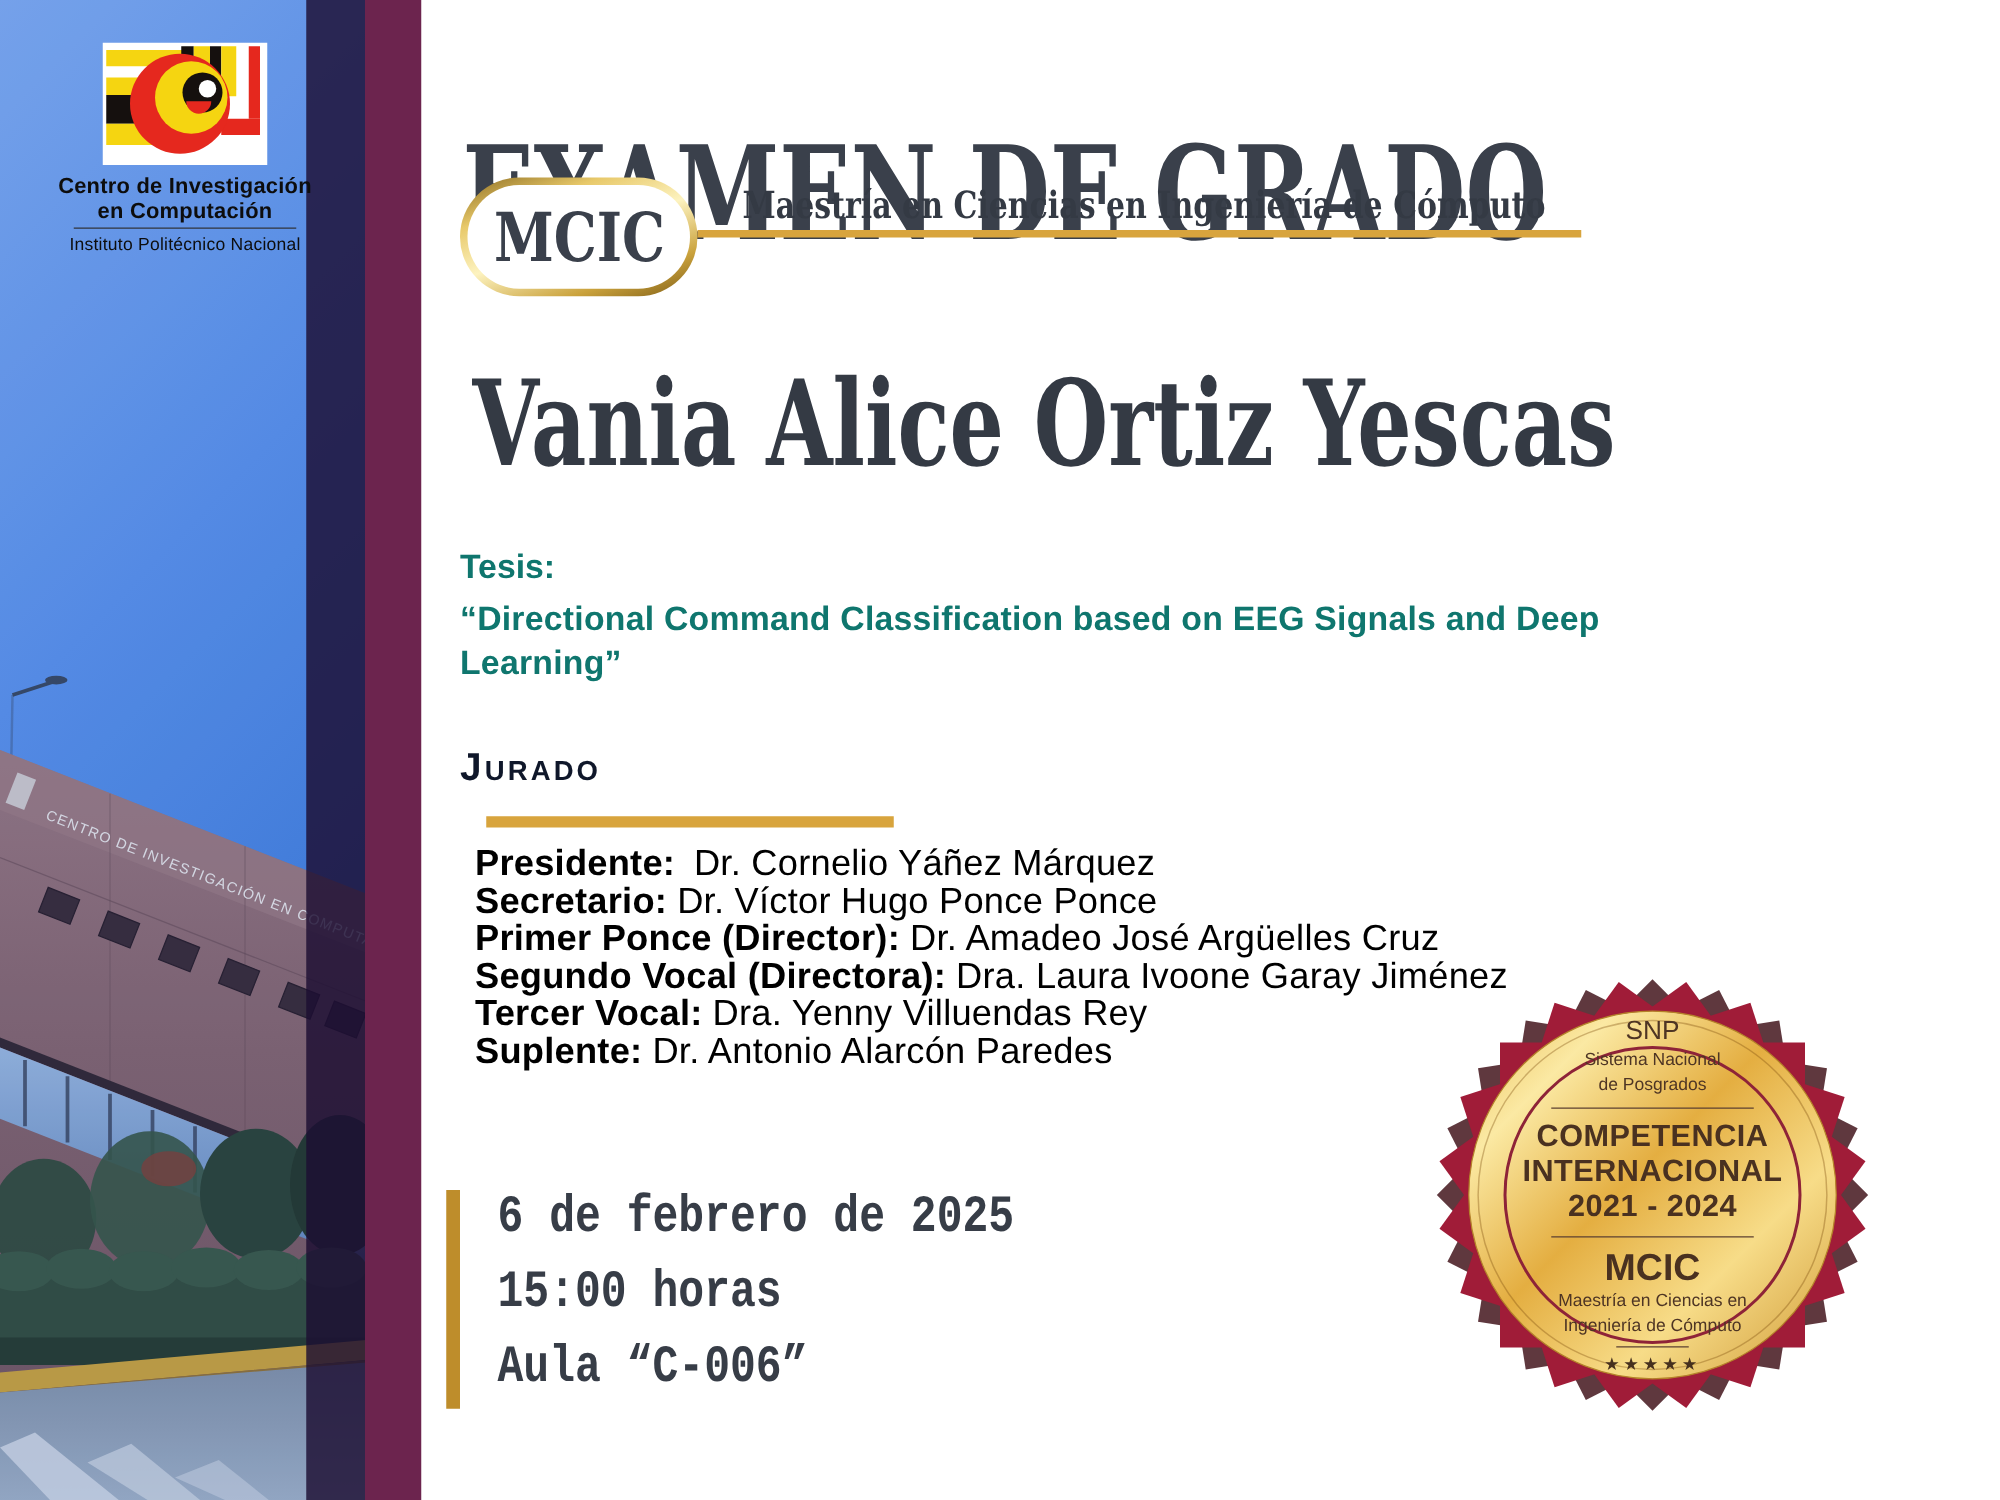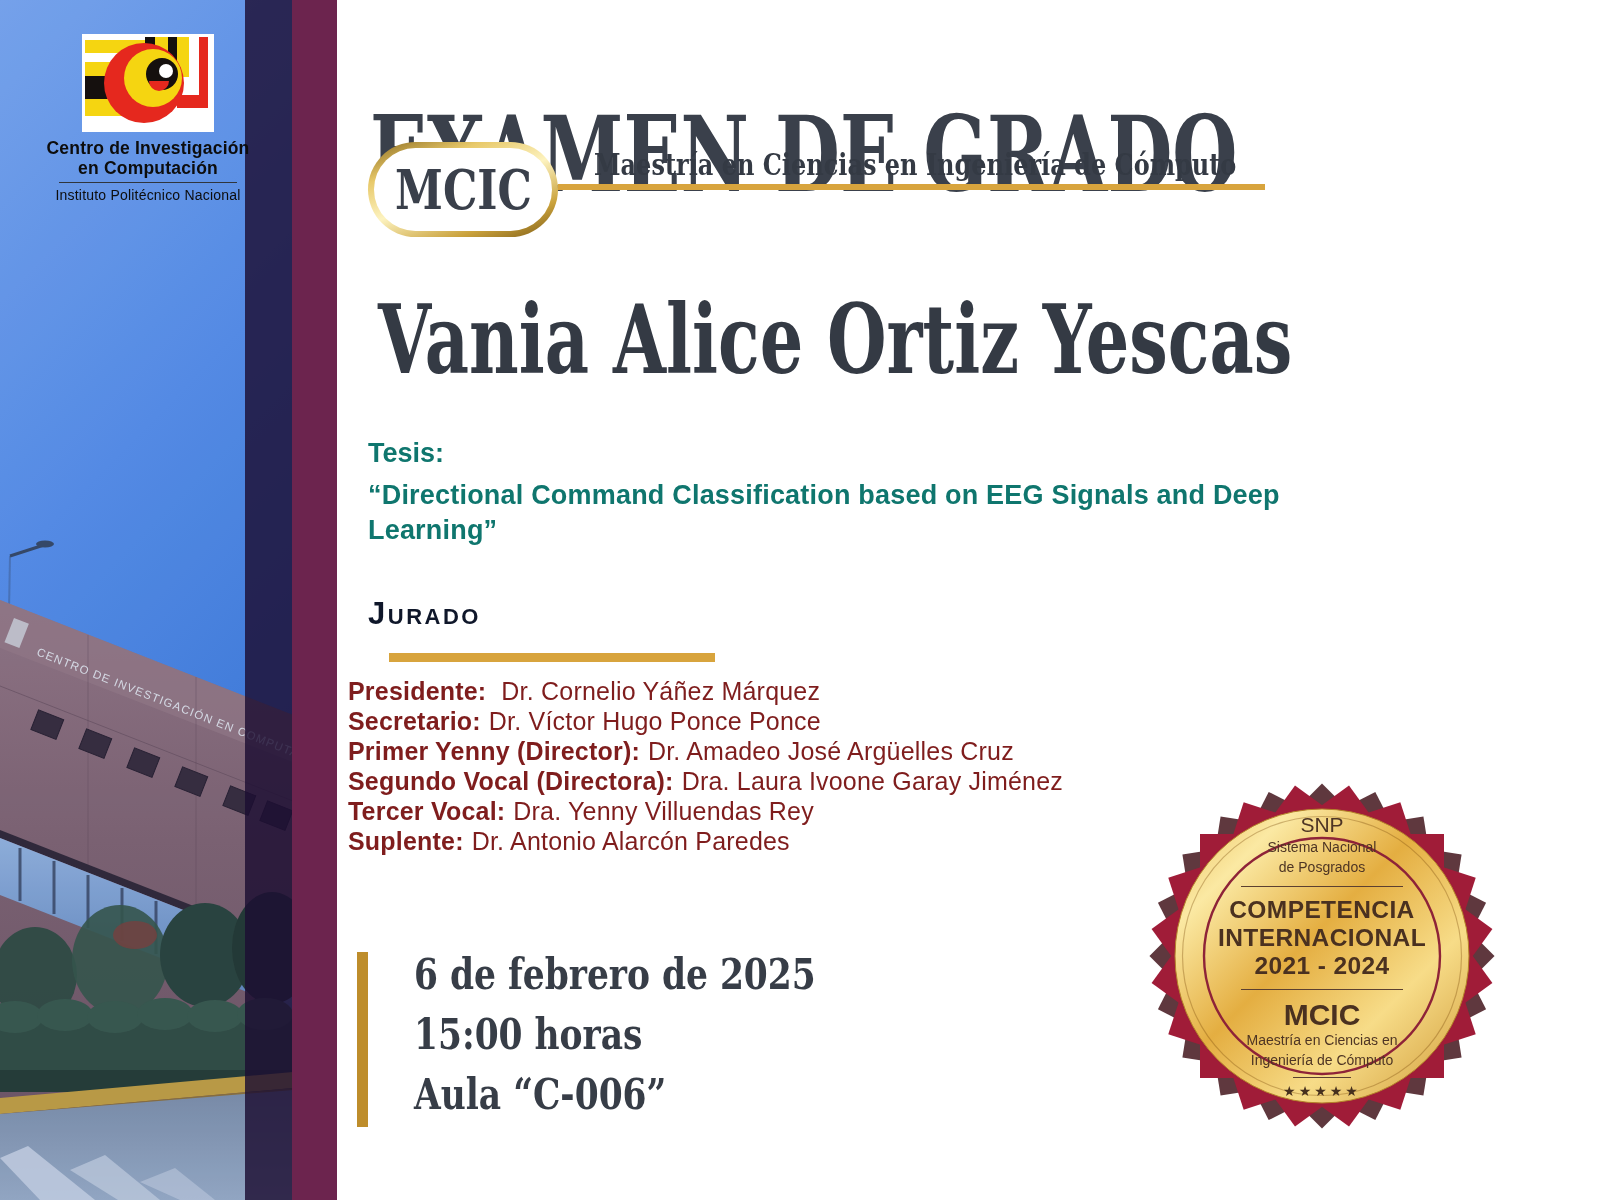--- a/index.html
+++ b/index.html
@@ -36,26 +36,26 @@
   
   .student-name{position:absolute;left:378px;top:284px;font-size:95px;color:#343A44;}
   
   .thesis{position:absolute;left:368px;top:438px;width:1000px;color:#0f766e;font-weight:700;}
   .thesis-label{font-size:27px;margin-bottom:9px;}
   .thesis-title{font-size:27px;line-height:35px;letter-spacing:.2px;}
   
   .jury-heading{position:absolute;left:368px;top:596px;font-size:31px;font-weight:600;
     font-variant:small-caps;letter-spacing:2.5px;color:#0f172a;}
   .jury-bar{position:absolute;left:389px;top:653px;width:326px;height:9px;background:#D8A43D;}
-  .jury-list{position:absolute;left:348px;top:676px;font-size:25px;line-height:30px;color:#7f1d1d;letter-spacing:.2px;}
+  .jury-list{position:absolute;left:380px;top:676px;font-size:29px;line-height:30px;color:#000000;letter-spacing:.2px;}
   .jury-row .role{font-weight:700;margin-right:8px;}
   .jury-row:first-child .role{margin-right:15px;}
   
   .sched-bar{position:absolute;left:357px;top:952px;width:11px;height:175px;background:#BE8D2B;}
-  .sched-line{position:absolute;left:414px;font-size:42px;color:#373D47;}
+  .sched-line{position:absolute;left:398px;font-size:42px;color:#373D47;font-family:Liberation Mono, monospace;}
   .sched-date{top:950px;}
   .sched-time{top:1010px;}
   .sched-room{top:1070px;}
   
   .badge{position:absolute;left:1142px;top:776px;width:360px;height:360px;}
   .badge svg{position:absolute;left:0;top:0;}
   .badge-content{position:absolute;left:50%;top:50%;transform:translate(-50%,-50%);
     width:240px;text-align:center;color:#4E3524;}
   .badge-snp{font-size:21px;font-weight:500;line-height:24px;}
   .badge-small{font-size:14px;line-height:20px;font-weight:500;}
@@ -220,21 +220,21 @@
   <div class="jury-heading">Jurado</div>
   <div class="jury-bar"></div>
   <div class="jury-list">
     <div class="jury-row">
       <span class="role">Presidente:</span><span class="name">Dr. Cornelio Yáñez Márquez</span>
     </div>
     <div class="jury-row">
       <span class="role">Secretario:</span><span class="name">Dr. Víctor Hugo Ponce Ponce</span>
     </div>
     <div class="jury-row">
-      <span class="role">Primer Yenny (Director):</span><span class="name">Dr. Amadeo José Argüelles Cruz</span>
+      <span class="role">Primer Ponce (Director):</span><span class="name">Dr. Amadeo José Argüelles Cruz</span>
     </div>
     <div class="jury-row">
       <span class="role">Segundo Vocal (Directora):</span><span class="name">Dra. Laura Ivoone Garay Jiménez</span>
     </div>
     <div class="jury-row">
       <span class="role">Tercer Vocal:</span><span class="name">Dra. Yenny Villuendas Rey</span>
     </div>
     <div class="jury-row">
       <span class="role">Suplente:</span><span class="name">Dr. Antonio Alarcón Paredes</span>
     </div>

